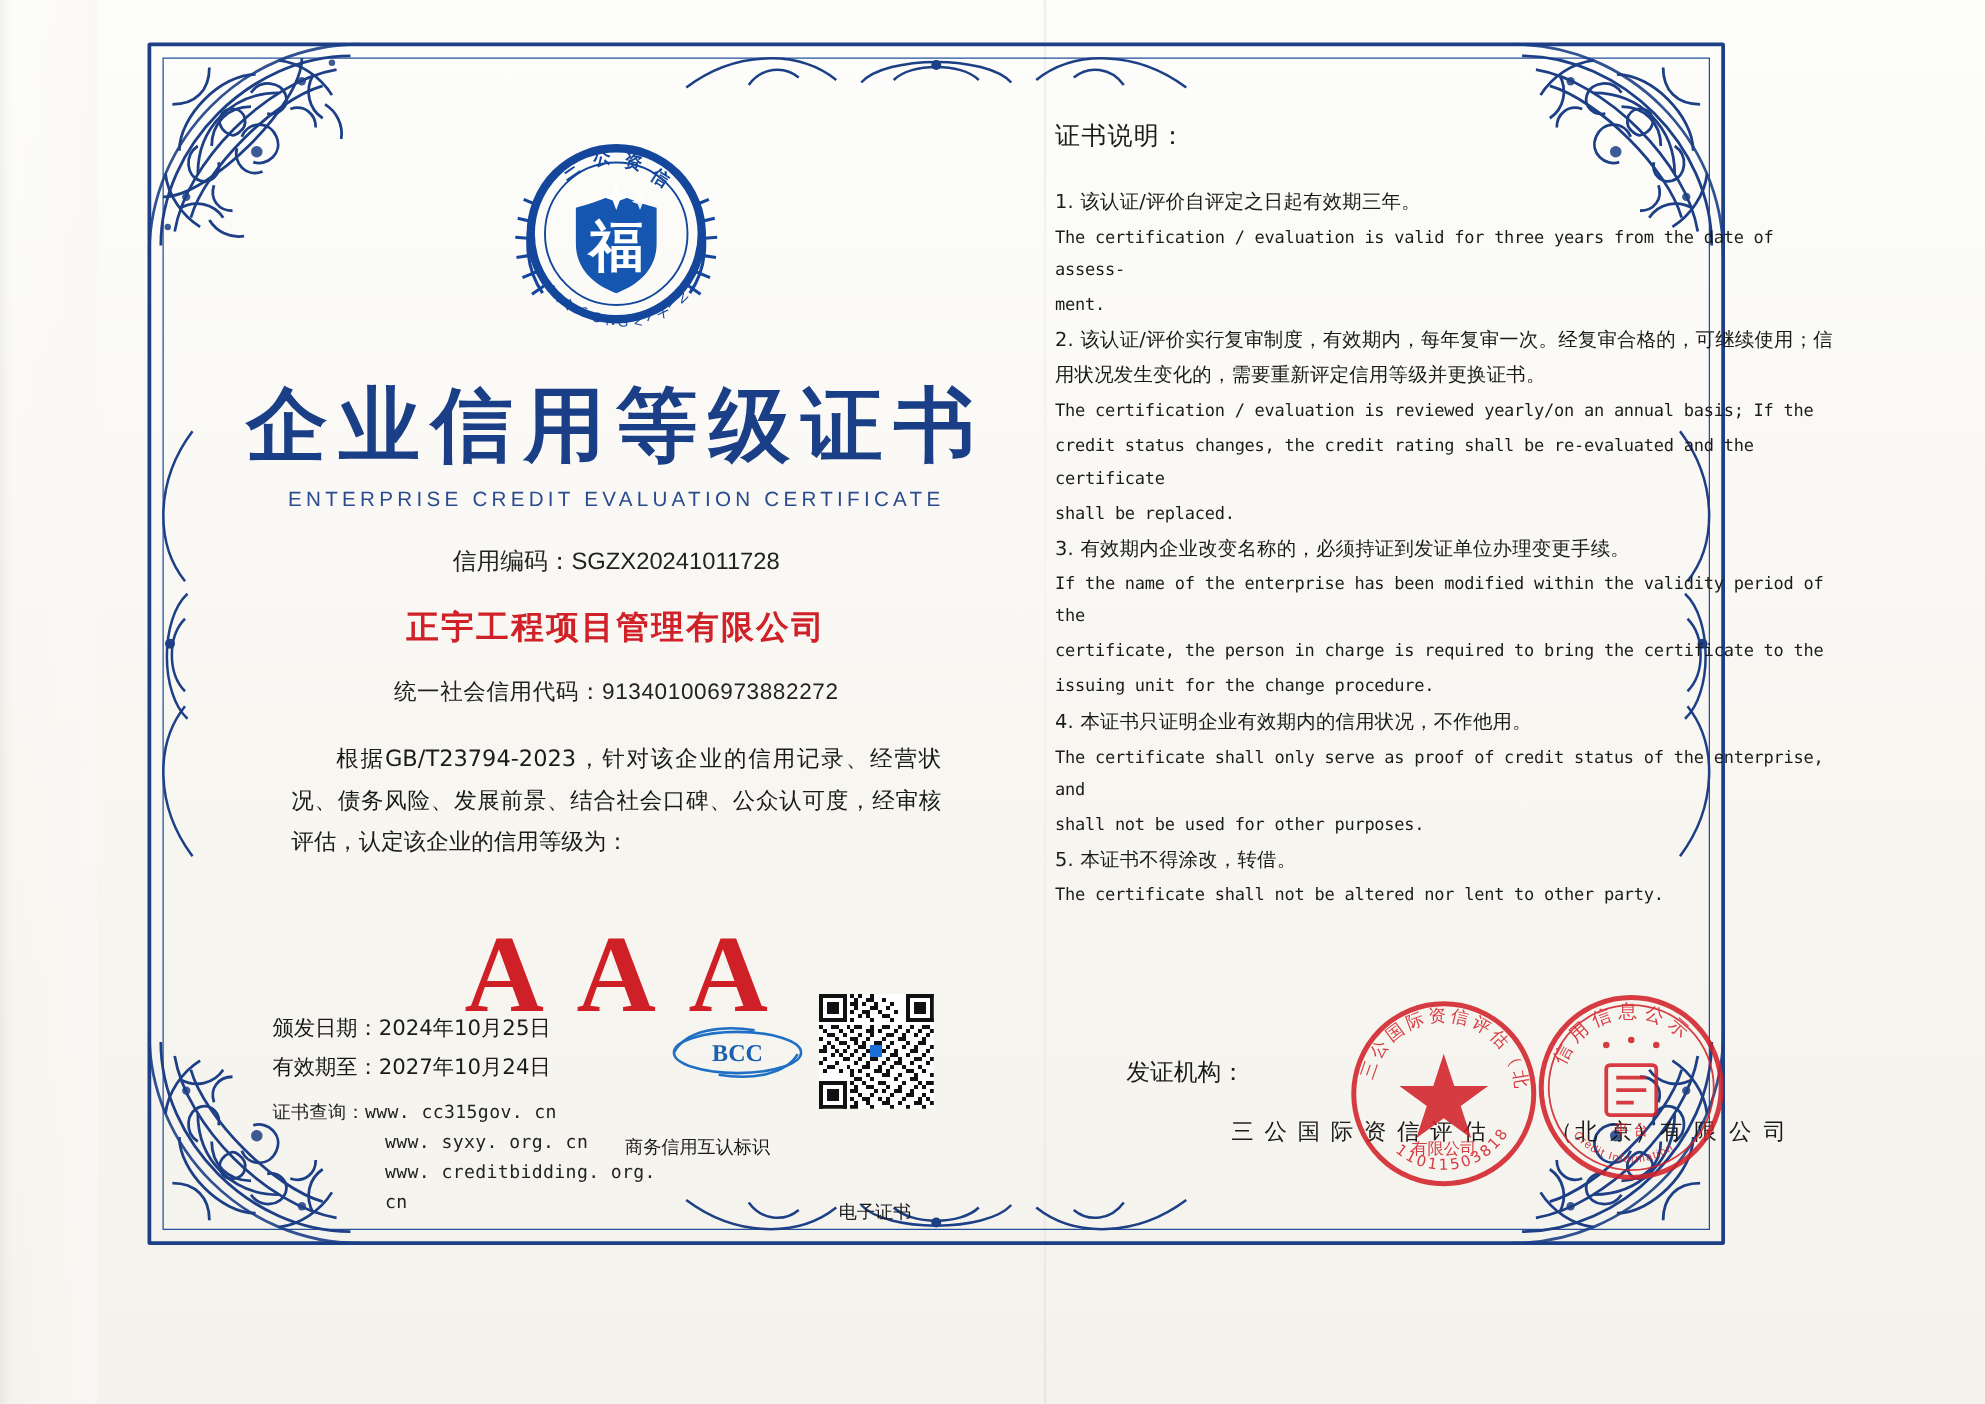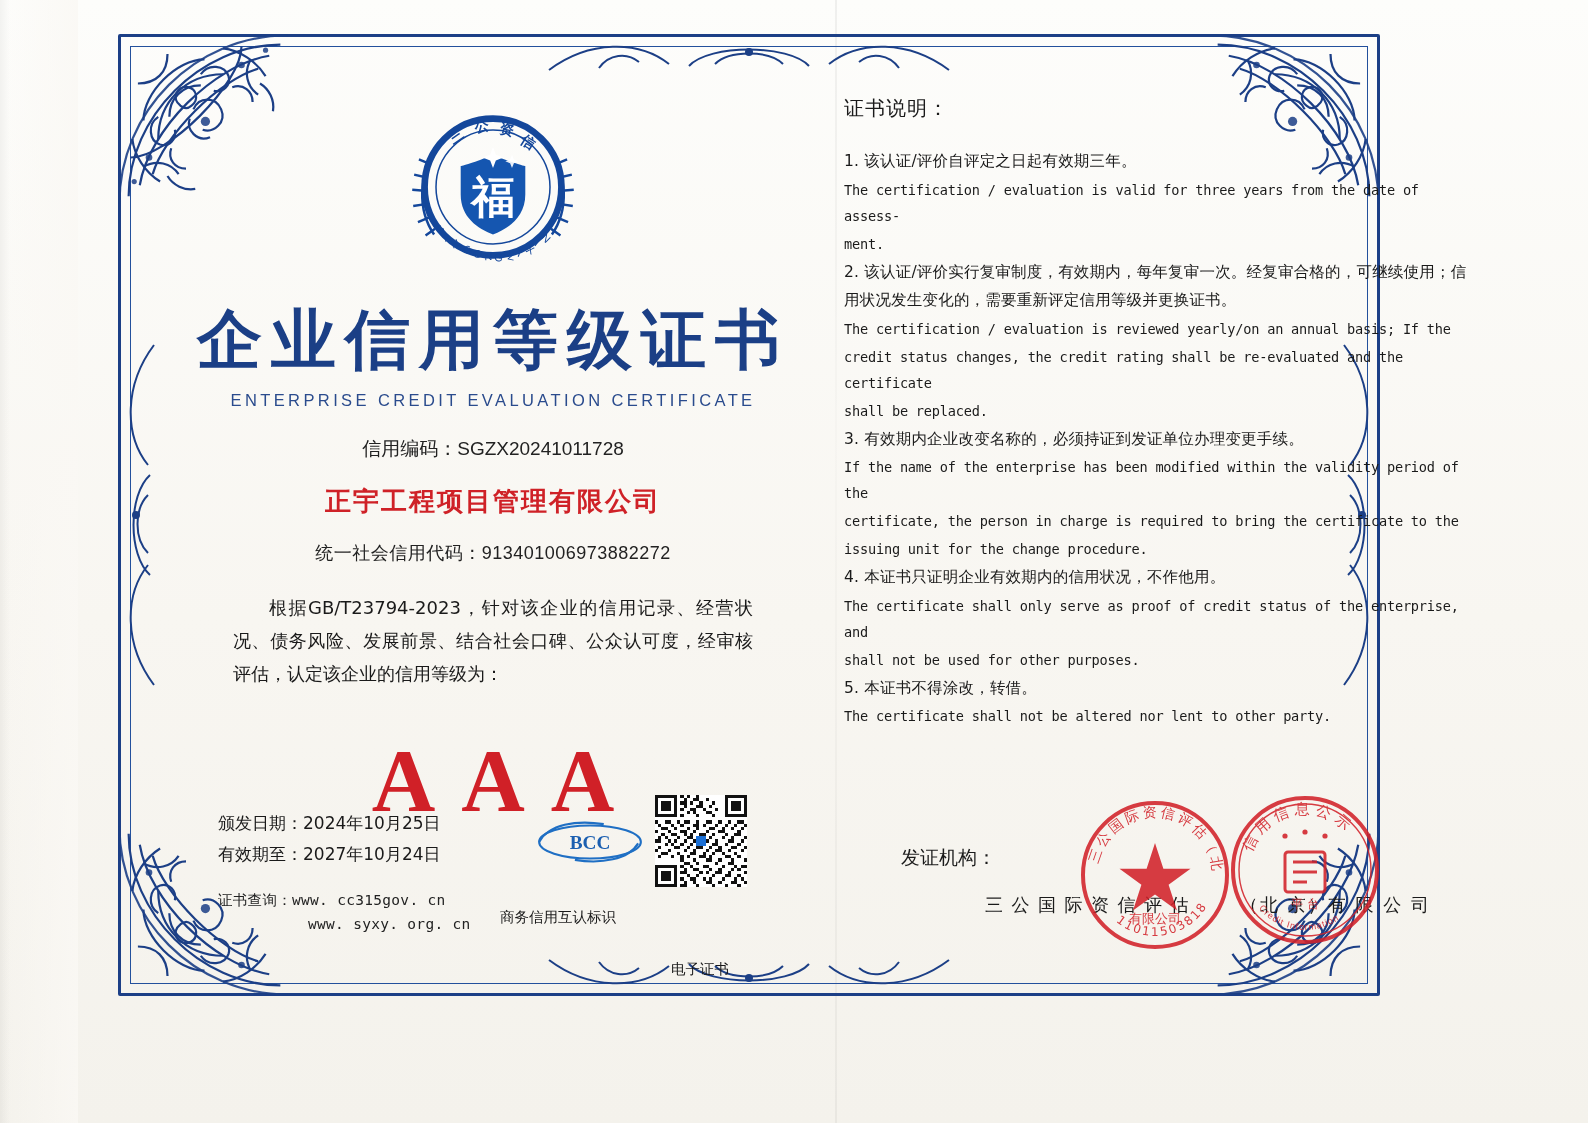--- a/index.html
+++ b/index.html
@@ -91,21 +91,21 @@
     text-indent:26px;
   }
 
   
   .info{
     position:absolute;left:218px;top:808px;width:320px;text-align:left;
     font-size:17px;color:#1a1a1a;line-height:31px;
     font-family:"DejaVu Sans", sans-serif;
   }
   .info .row{white-space:nowrap;}
-  .links{margin-top:18px;font-size:14.5px;line-height:24px;color:#222;
+  .links{margin-top:8px;font-size:14.5px;line-height:24px;color:#222;
     font-family:"DejaVu Sans Mono", monospace;}
   .links div{letter-spacing:.3px;}
   .query-label{display:inline-block;}
 
   .bcc{
     position:absolute;left:535px;top:812px;width:110px;height:60px;
   }
   .bcc-cap{
     position:absolute;left:500px;top:908px;width:185px;
     font-size:14.5px;color:#1a1a1a;font-family:"DejaVu Sans", sans-serif;
@@ -368,20 +368,21 @@
     <div class="statement">根据GB/T23794-2023，针对该企业的信用记录、经营状况、债务风险、发展前景、结合社会口碑、公众认可度，经审核评估，认定该企业的信用等级为：</div>
     <div class="grade">AAA</div>
   </div>
 
   <div class="info">
     <div class="row">颁发日期：2024年10月25日</div>
     <div class="row">有效期至：2027年10月24日</div>
     <div class="links">
       <div><span class="query-label">证书查询：</span><span>www. cc315gov. cn</span></div>
       <div style="padding-left:90px">www. syxy. org. cn</div>
+      <div style="padding-left:90px">www. creditbidding. org. cn</div>
     </div>
   </div>
 
   <div class="bcc">
     <svg viewBox="0 0 160 80" width="110" height="60">
       <ellipse cx="80" cy="40" rx="74" ry="24" fill="none" stroke="#1f6fc4" stroke-width="3"></ellipse>
       <path d="M6 40 C20 14 60 8 100 14" fill="none" stroke="#1f6fc4" stroke-width="3"></path>
       <path d="M150 42 C136 66 96 72 58 66" fill="none" stroke="#1f6fc4" stroke-width="3"></path>
       <text x="80" y="50" text-anchor="middle" fill="#1b5fb0" font-family="Liberation Serif, serif" font-size="28" font-weight="bold">BCC</text>
     </svg>

